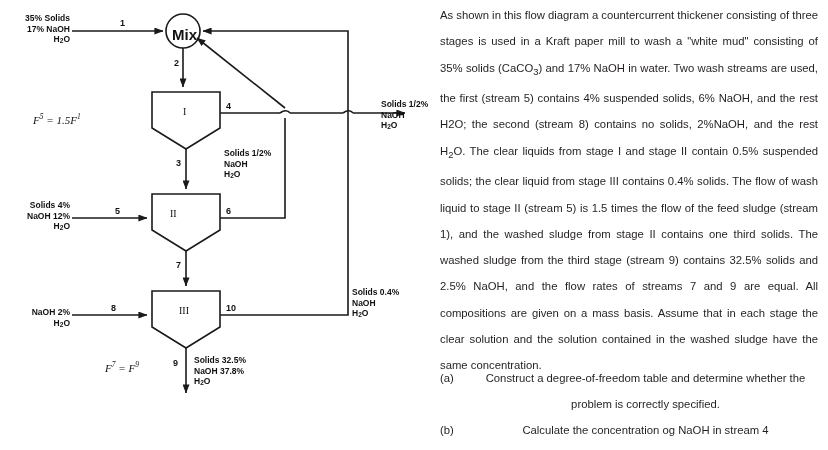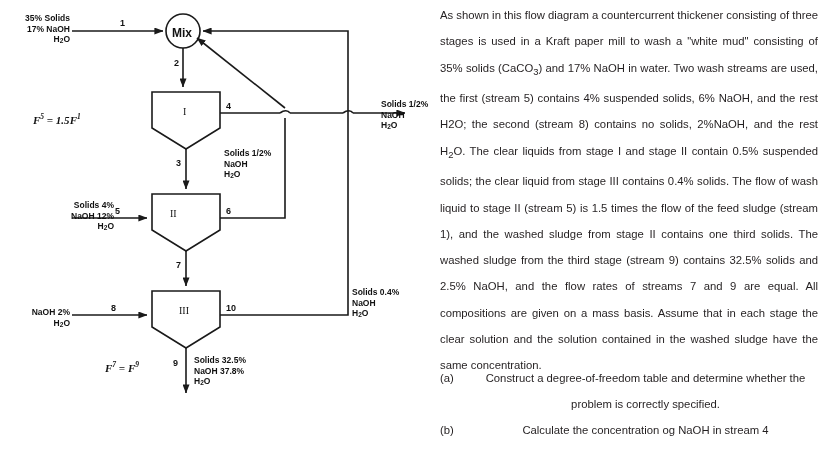--- a/index.html
+++ b/index.html
@@ -40,31 +40,31 @@
     position:absolute;
     font-family:"Liberation Serif",serif;
     font-size:10px;
     color:#111;
     white-space:nowrap;
     font-weight:normal;
   }
   .dg-mix{
     position:absolute;
     font-family:"Liberation Sans",sans-serif;
-    font-size:12px;
+    font-size:15px;
     font-weight:bold;
     color:#111;
     white-space:nowrap;
   }
   .dg-eq{
     position:absolute;
     font-family:"Liberation Serif",serif;
     font-size:11px;
     font-style:italic;
-    font-weight:bold;
+    font-weight:normal;
     color:#111;
     white-space:nowrap;
   }
   .dg-eq sup{font-size:7.5px;font-style:italic;vertical-align:super;}
   .sub{font-size:6.5px;vertical-align:-0.22em;}
   .right-align{text-align:right;}
 
   
   #textpane{
     position:absolute;left:435px;top:0;width:393px;height:326px;
@@ -166,21 +166,21 @@
     <div class="dg-num" style="left:111px;top:303px;">8</div>
     <div class="dg-num" style="left:173px;top:358px;">9</div>
     <div class="dg-num" style="left:226px;top:303px;">10</div>
 
     <div class="dg-label right-align" style="left:0px;top:13px;width:70px;text-align:right;">
       <div>35% Solids</div>
       <div>17% NaOH</div>
       <div><span>H</span><span class="sub">2</span><span>O</span></div>
     </div>
 
-    <div class="dg-label right-align" style="left:0px;top:200px;width:70px;margin-left:44px;">
+    <div class="dg-label right-align" style="left:0px;top:200px;width:70px;">
       <div>Solids 4%</div>
       <div>NaOH 12%</div>
       <div><span>H</span><span class="sub">2</span><span>O</span></div>
     </div>
 
     <div class="dg-label right-align" style="left:0px;top:307px;width:70px;">
       <div>NaOH 2%</div>
       <div><span>H</span><span class="sub">2</span><span>O</span></div>
     </div>
 

